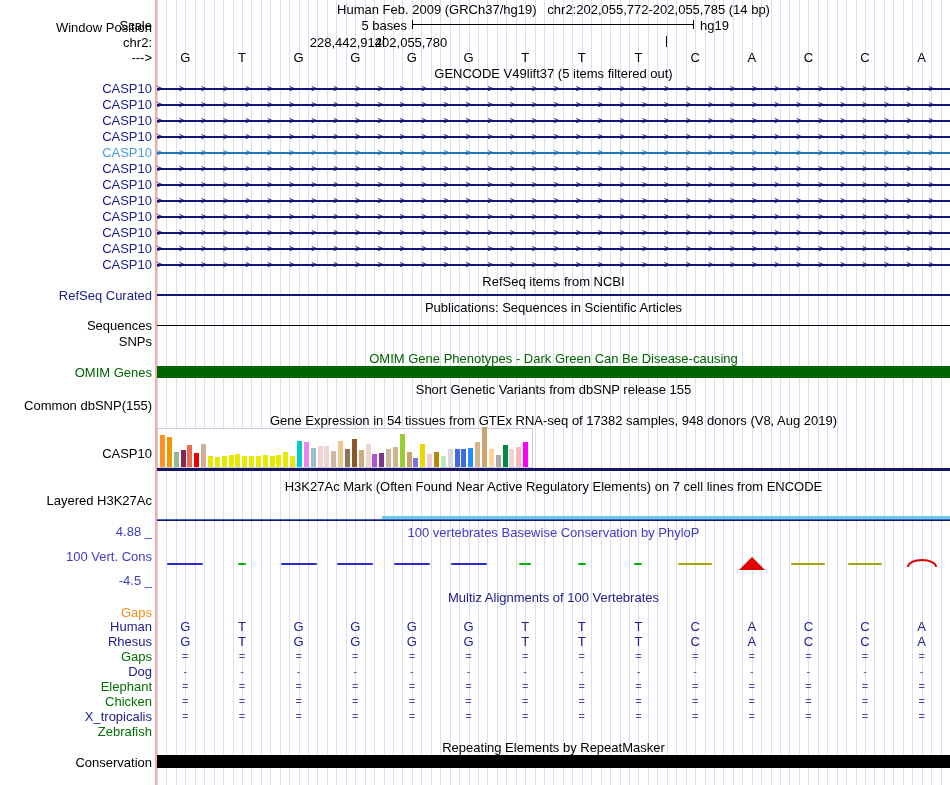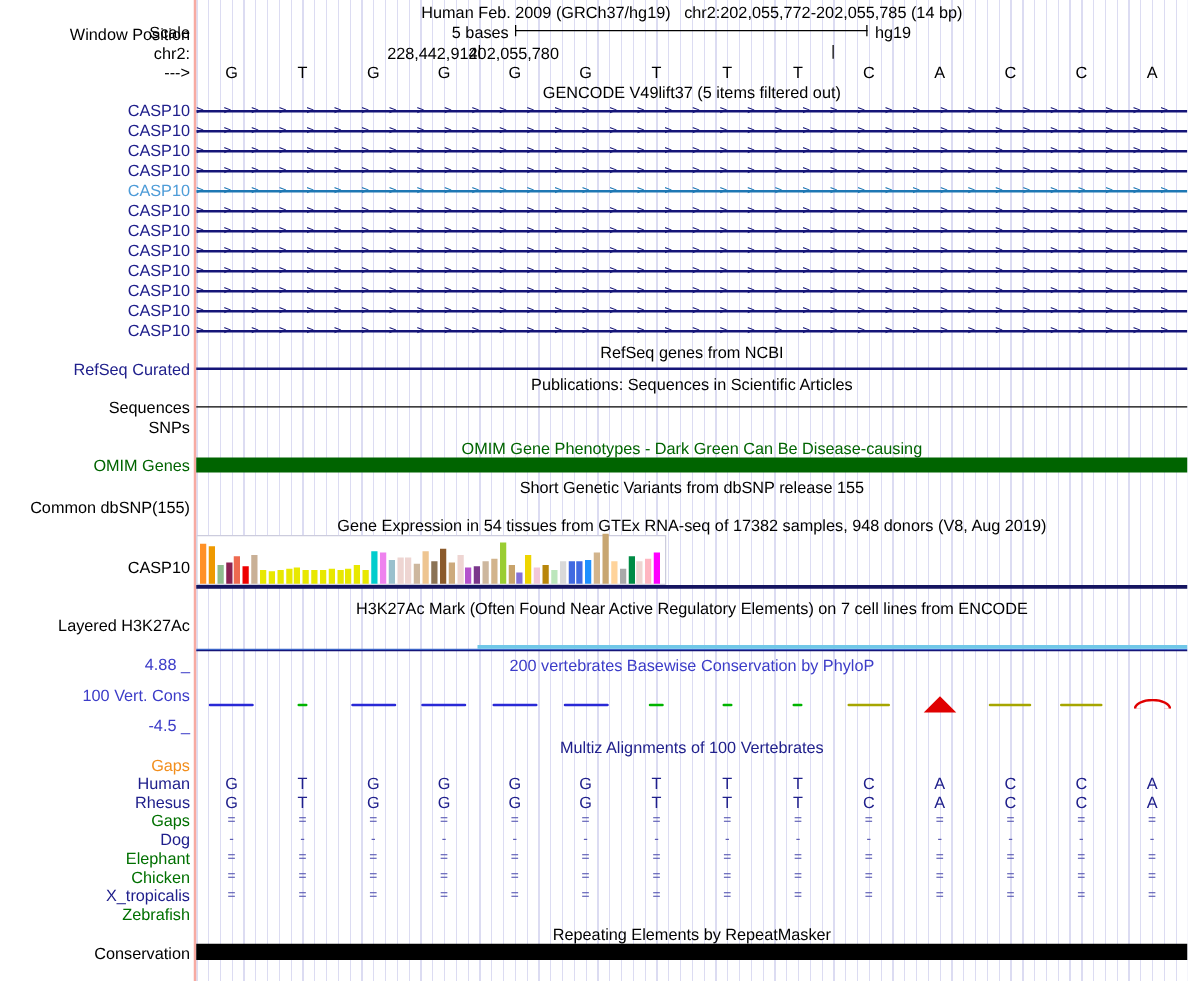--- a/index.html
+++ b/index.html
@@ -122,21 +122,21 @@
       <div style="position: absolute; left: 0px; top: 7px; width: 100%; height: 2px; background: rgb(21, 21, 120);"></div>
       <div style="position: absolute; left: 0px; top: 0px; width: 100%; height: 16px; line-height: 16px; font-family: &quot;DejaVu Sans Mono&quot;, monospace; font-size: 10px; letter-spacing: 5px; color: rgb(21, 21, 120); overflow: hidden;">&gt; &gt; &gt; &gt; &gt; &gt; &gt; &gt; &gt; &gt; &gt; &gt; &gt; &gt; &gt; &gt; &gt; &gt; &gt; &gt; &gt; &gt; &gt; &gt; &gt; &gt; &gt; &gt; &gt; &gt; &gt; &gt; &gt; &gt; &gt; &gt; &gt; &gt; &gt; &gt; &gt; &gt; &gt; &gt; &gt; &gt; &gt; &gt; &gt; &gt; &gt; &gt; &gt; &gt; &gt; &gt; &gt; &gt; &gt; &gt; &gt; &gt; &gt; &gt; &gt; &gt; &gt; &gt; &gt; &gt; &gt; &gt; &gt; &gt; &gt; &gt; &gt; &gt; &gt; &gt;</div>
     </div>
     <div style="position: absolute; left: 0px; top: 257px; width: 152px; height: 16px; line-height: 16px; text-align: right; font-size: 13px; color: rgb(32, 32, 140);">CASP10</div>
     <div style="position: absolute; left: 157px; top: 257px; width: 793px; height: 16px; overflow: hidden;">
       <div style="position: absolute; left: 0px; top: 7px; width: 100%; height: 2px; background: rgb(21, 21, 120);"></div>
       <div style="position: absolute; left: 0px; top: 0px; width: 100%; height: 16px; line-height: 16px; font-family: &quot;DejaVu Sans Mono&quot;, monospace; font-size: 10px; letter-spacing: 5px; color: rgb(21, 21, 120); overflow: hidden;">&gt; &gt; &gt; &gt; &gt; &gt; &gt; &gt; &gt; &gt; &gt; &gt; &gt; &gt; &gt; &gt; &gt; &gt; &gt; &gt; &gt; &gt; &gt; &gt; &gt; &gt; &gt; &gt; &gt; &gt; &gt; &gt; &gt; &gt; &gt; &gt; &gt; &gt; &gt; &gt; &gt; &gt; &gt; &gt; &gt; &gt; &gt; &gt; &gt; &gt; &gt; &gt; &gt; &gt; &gt; &gt; &gt; &gt; &gt; &gt; &gt; &gt; &gt; &gt; &gt; &gt; &gt; &gt; &gt; &gt; &gt; &gt; &gt; &gt; &gt; &gt; &gt; &gt; &gt; &gt;</div>
     </div>
   </div>
 
-<div class="ct" style="top:274px">RefSeq genes from NCBI</div>
+<div class="ct" style="top:274px">RefSeq items from NCBI</div>
 <div class="lbl navy" style="top:288px">RefSeq Curated</div>
 <div class="hline" style="left:157px;top:294px;width:793px;height:2px;background:#151578"></div>
 
 <div class="ct" style="top:300px">Publications: Sequences in Scientific Articles</div>
 <div class="lbl" style="top:318px">Sequences</div>
 <div class="hline" style="left:157px;top:325px;width:793px"></div>
 <div class="lbl" style="top:334px">SNPs</div>
 
 <div class="ct dgreen" style="top:351px">OMIM Gene Phenotypes - Dark Green Can Be Disease-causing</div>
 <div class="lbl dgreen" style="top:365px">OMIM Genes</div>
@@ -205,21 +205,21 @@
   </div>
 <div style="position:absolute;left:157px;top:468px;width:793px;height:3px;background:#151560"></div>
 
 <div class="ct" style="top:479px">H3K27Ac Mark (Often Found Near Active Regulatory Elements) on 7 cell lines from ENCODE</div>
 <div class="lbl" style="top:493px">Layered H3K27Ac</div>
 <div class="hline" style="left:157px;top:519px;width:793px;background:#3c64c8"></div>
 <div style="position:absolute;left:382px;top:516px;width:568px;height:3px;background:#70c8e8"></div>
 <div class="hline" style="left:157px;top:520px;width:793px;background:#151578"></div>
 
 <div class="lbl blue" style="top:524px">4.88 _</div>
-<div class="ct blue" style="top:525px">200 vertebrates Basewise Conservation by PhyloP</div>
+<div class="ct blue" style="top:525px">100 vertebrates Basewise Conservation by PhyloP</div>
 <div class="lbl blue" style="top:549px">100 Vert. Cons</div>
 <div id="cons-marks">
     <div style="position: absolute; left: 167.321px; top: 563px; width: 36px; height: 2px; background: rgb(41, 41, 214); border-radius: 1px;"></div>
     <div style="position: absolute; left: 237.964px; top: 563px; width: 8px; height: 2px; background: rgb(0, 180, 0); border-radius: 1px;"></div>
     <div style="position: absolute; left: 280.607px; top: 563px; width: 36px; height: 2px; background: rgb(41, 41, 214); border-radius: 1px;"></div>
     <div style="position: absolute; left: 337.25px; top: 563px; width: 36px; height: 2px; background: rgb(41, 41, 214); border-radius: 1px;"></div>
     <div style="position: absolute; left: 393.893px; top: 563px; width: 36px; height: 2px; background: rgb(41, 41, 214); border-radius: 1px;"></div>
     <div style="position: absolute; left: 450.536px; top: 563px; width: 36px; height: 2px; background: rgb(41, 41, 214); border-radius: 1px;"></div>
     <div style="position: absolute; left: 519.179px; top: 563px; width: 12px; height: 2px; background: rgb(0, 180, 0); border-radius: 1px;"></div>
     <div style="position: absolute; left: 577.821px; top: 563px; width: 8px; height: 2px; background: rgb(0, 180, 0); border-radius: 1px;"></div>

